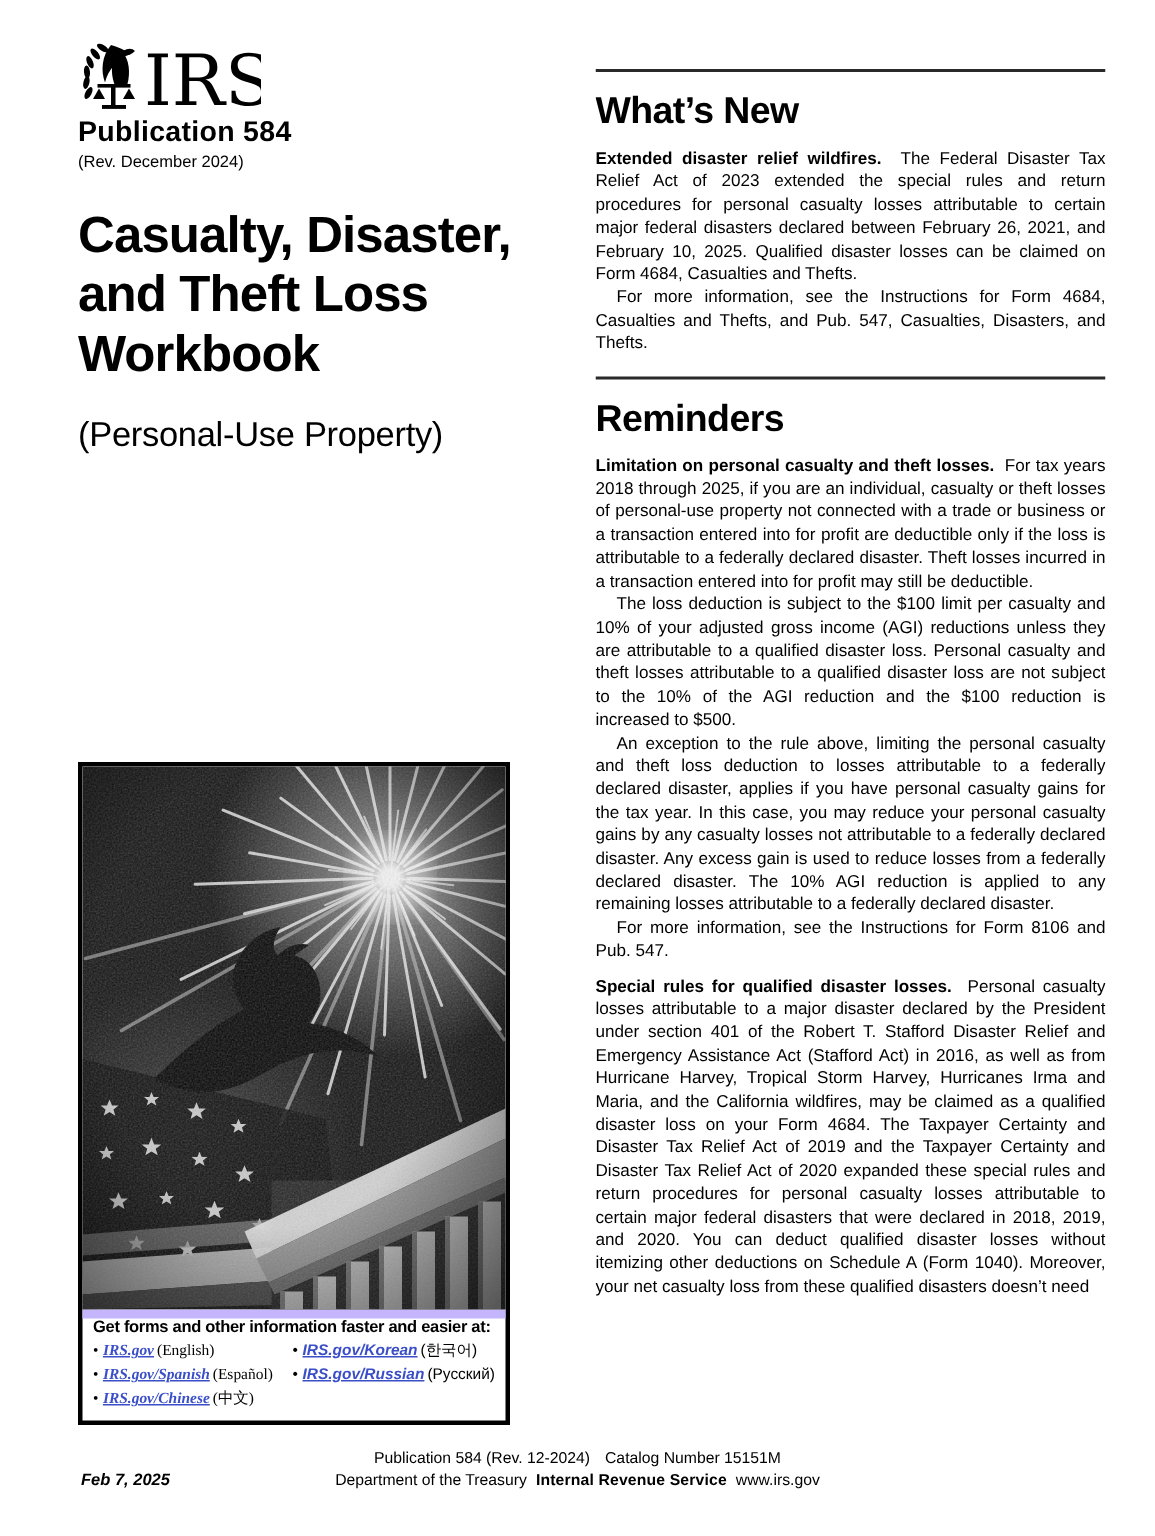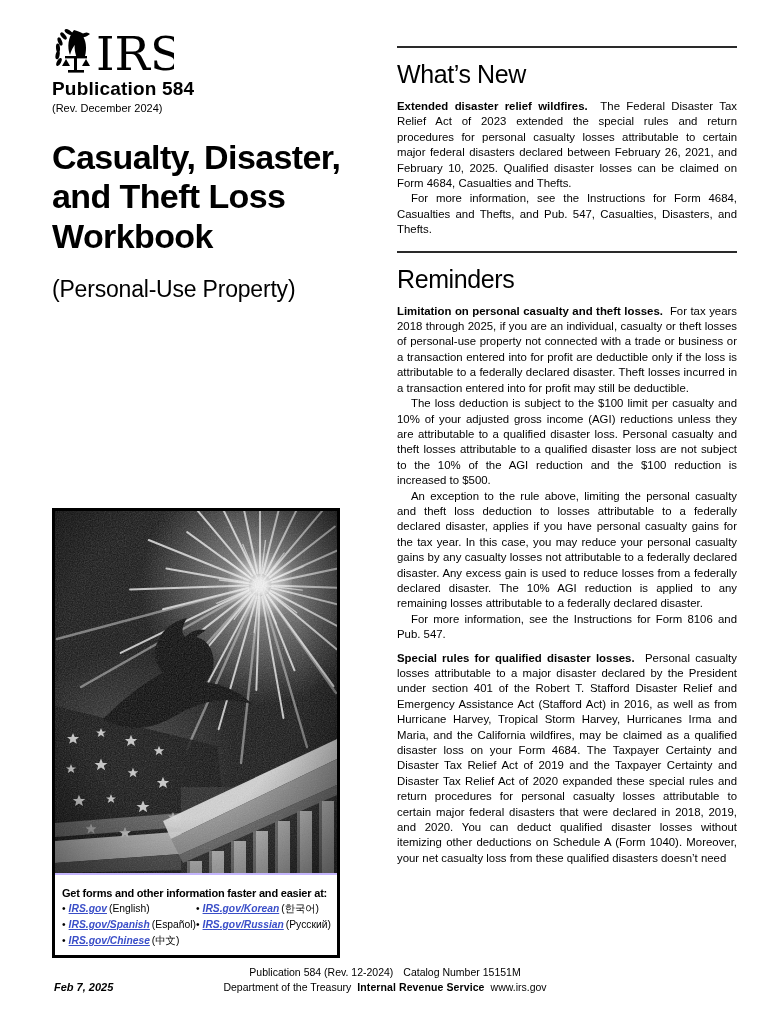--- a/index.html
+++ b/index.html
@@ -12,33 +12,33 @@
   
   .left-col { position:absolute; left:52px; top:26px; width:292px; }
   .irs-logo { display:block; }
   .pub-number { font-size:19px; font-weight:bold; letter-spacing:0.2px; }
   .rev-line { font-size:11px; margin-top:2px; }
   .doc-title { font-size:34px; font-weight:bold; line-height:1.16; margin-top:24px; letter-spacing:-0.6px; }
   .doc-subtitle { font-size:23px; font-weight:normal; margin-top:20px; letter-spacing:-0.2px; }
 
   .artwork { position:absolute; left:52px; top:508px; width:288px; border:3px solid #000; background:#fff; }
   .artwork svg.photo { display:block; width:282px; height:362px; }
-  .forms-box { border-top:2px solid #c4b5fd; padding:12px 7px 6px 7px; }
+  .forms-box { border-top:6px solid #c4b5fd; padding:0 7px 6px 7px; }
   .forms-heading { font-size:11px; font-weight:bold; letter-spacing:-0.2px; }
   .forms-cols { display:flex; margin-top:2px; }
   .forms-cols ul { list-style:none; font-size:10.3px; line-height:1.55; }
-  .forms-cols ul:first-child { width:138px; }
+  .forms-cols ul:first-child { width:138px;font-family:Liberation Serif, serif; }
   .bullet { margin-right:3px; }
   .irs-link { color:#3a4ec8; font-weight:bold; font-style:italic; text-decoration:underline; cursor:pointer; }
   .lang-label { margin-left:2px; }
 
   
   .right-col { position:absolute; left:397px; top:46px; width:340px; height:932px; overflow:hidden; }
   .section-rule { border:none; border-top:2px solid #2a2a2a; margin:0 0 7px 0; }
-  .section-heading { font-size:25px; font-weight:normal; letter-spacing:-0.4px; margin:12px 0 10px 0; }
+  .section-heading { font-size:25px; font-weight:bold; letter-spacing:-0.4px; margin:12px 0 10px 0; }
   .right-col p { font-size:11.4px; line-height:15.4px; text-align:justify; }
   p.indent { text-indent:14px; }
   p.lead-para b::after { content:"  "; white-space:pre; }
   .section-block { margin-bottom:13px; }
   p.lead-para + p.indent { margin-top:0; }
   p.lead-para.spaced { margin-top:8px; }
 
   
   .footer-pub-line { position:absolute; left:0; right:0; top:966px; text-align:center; font-size:10.5px; }
   .footer-pub-line .sep { display:inline-block; width:10px; }

